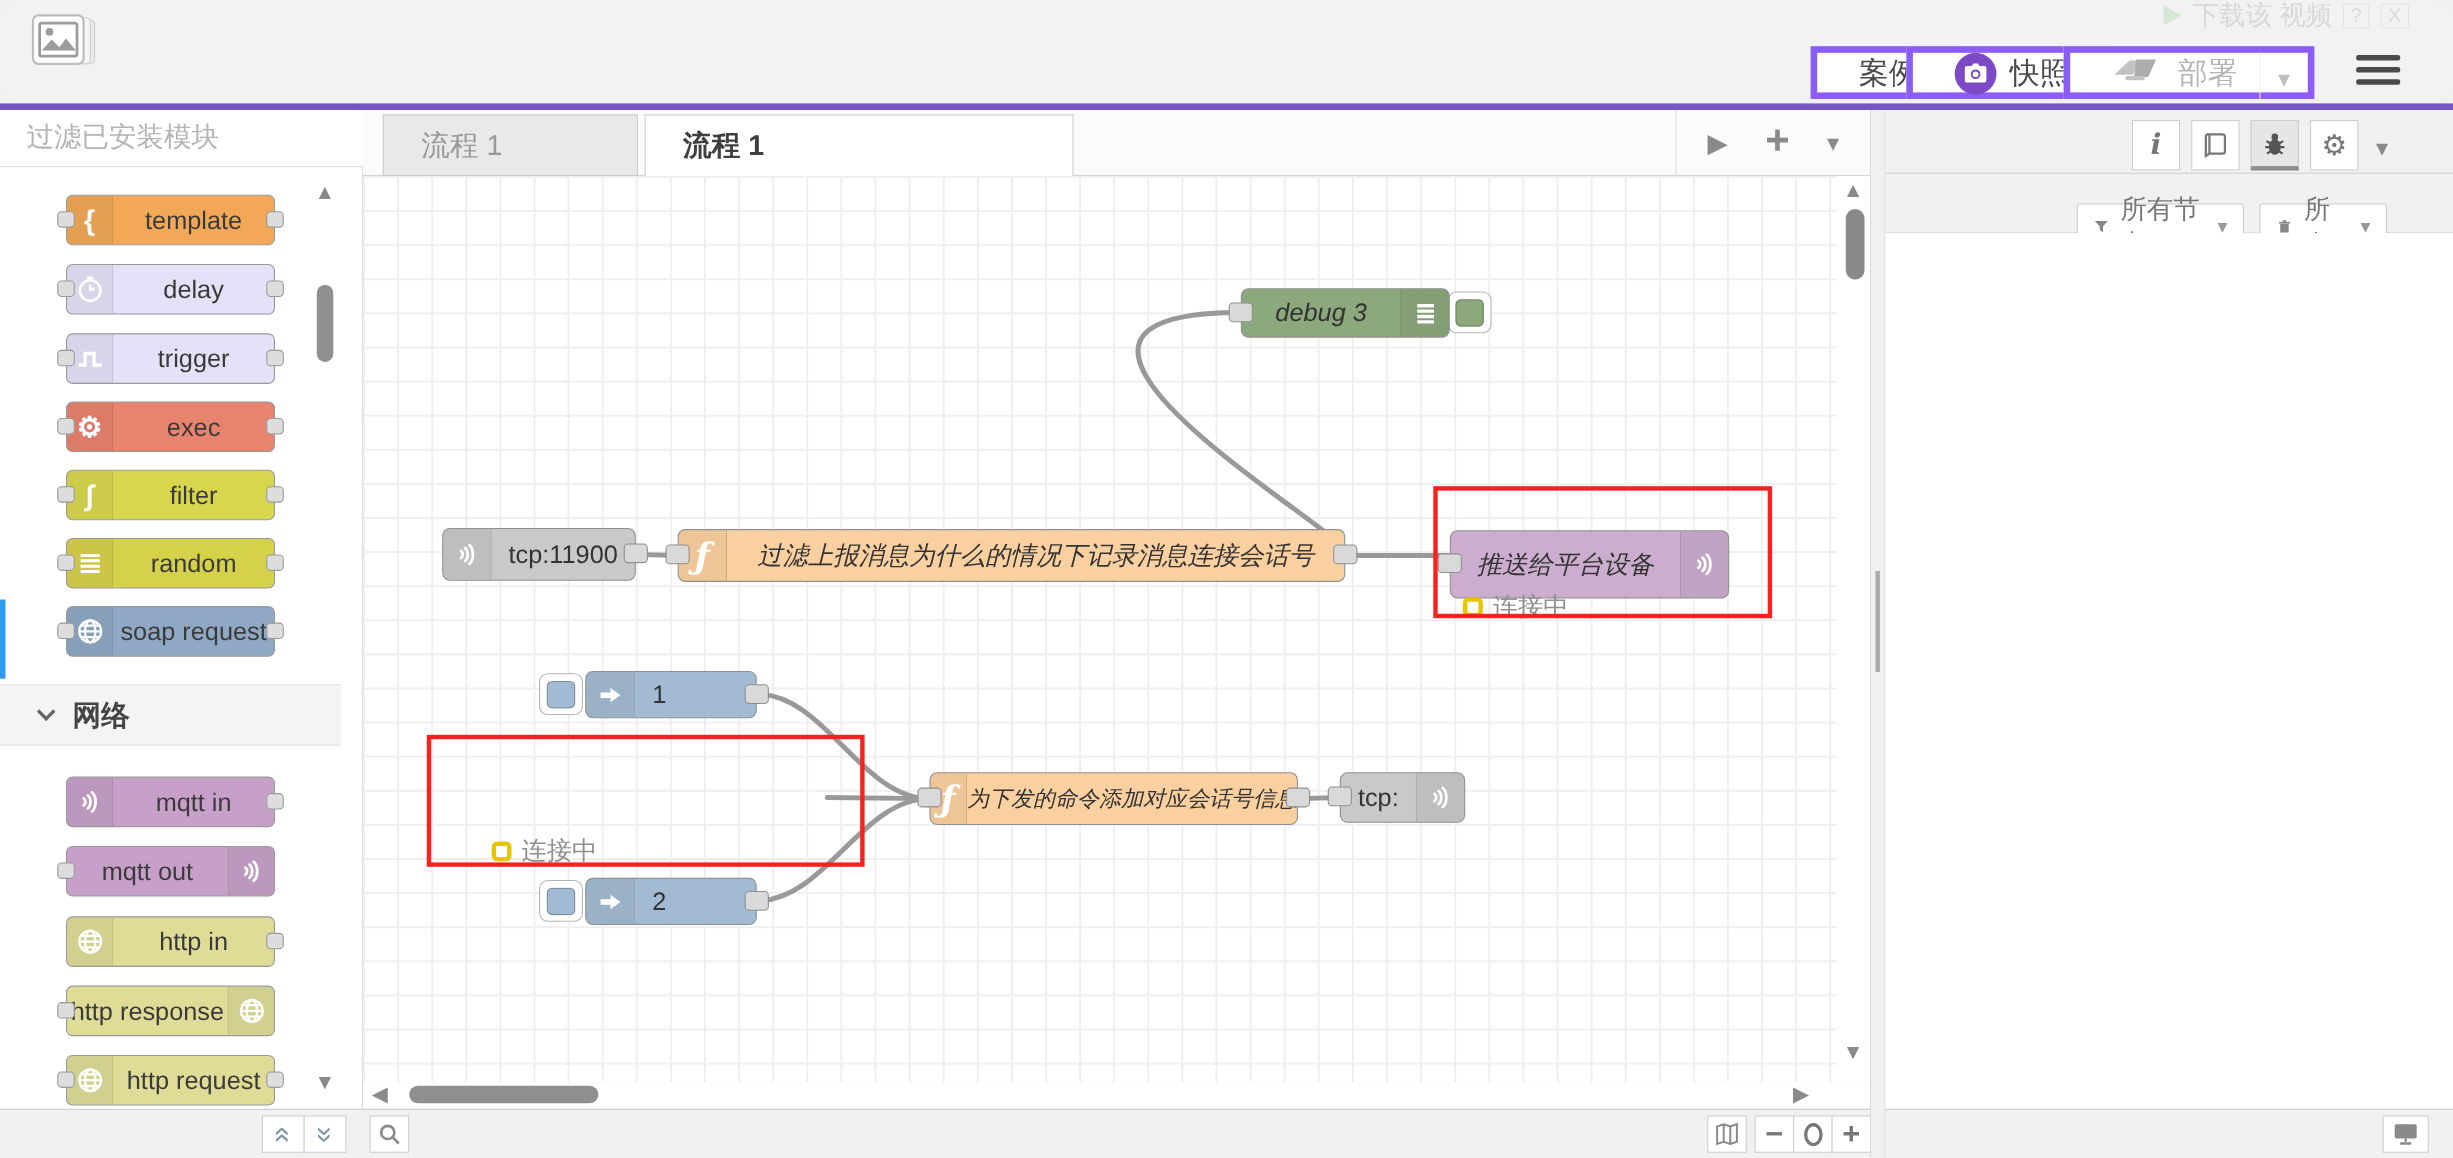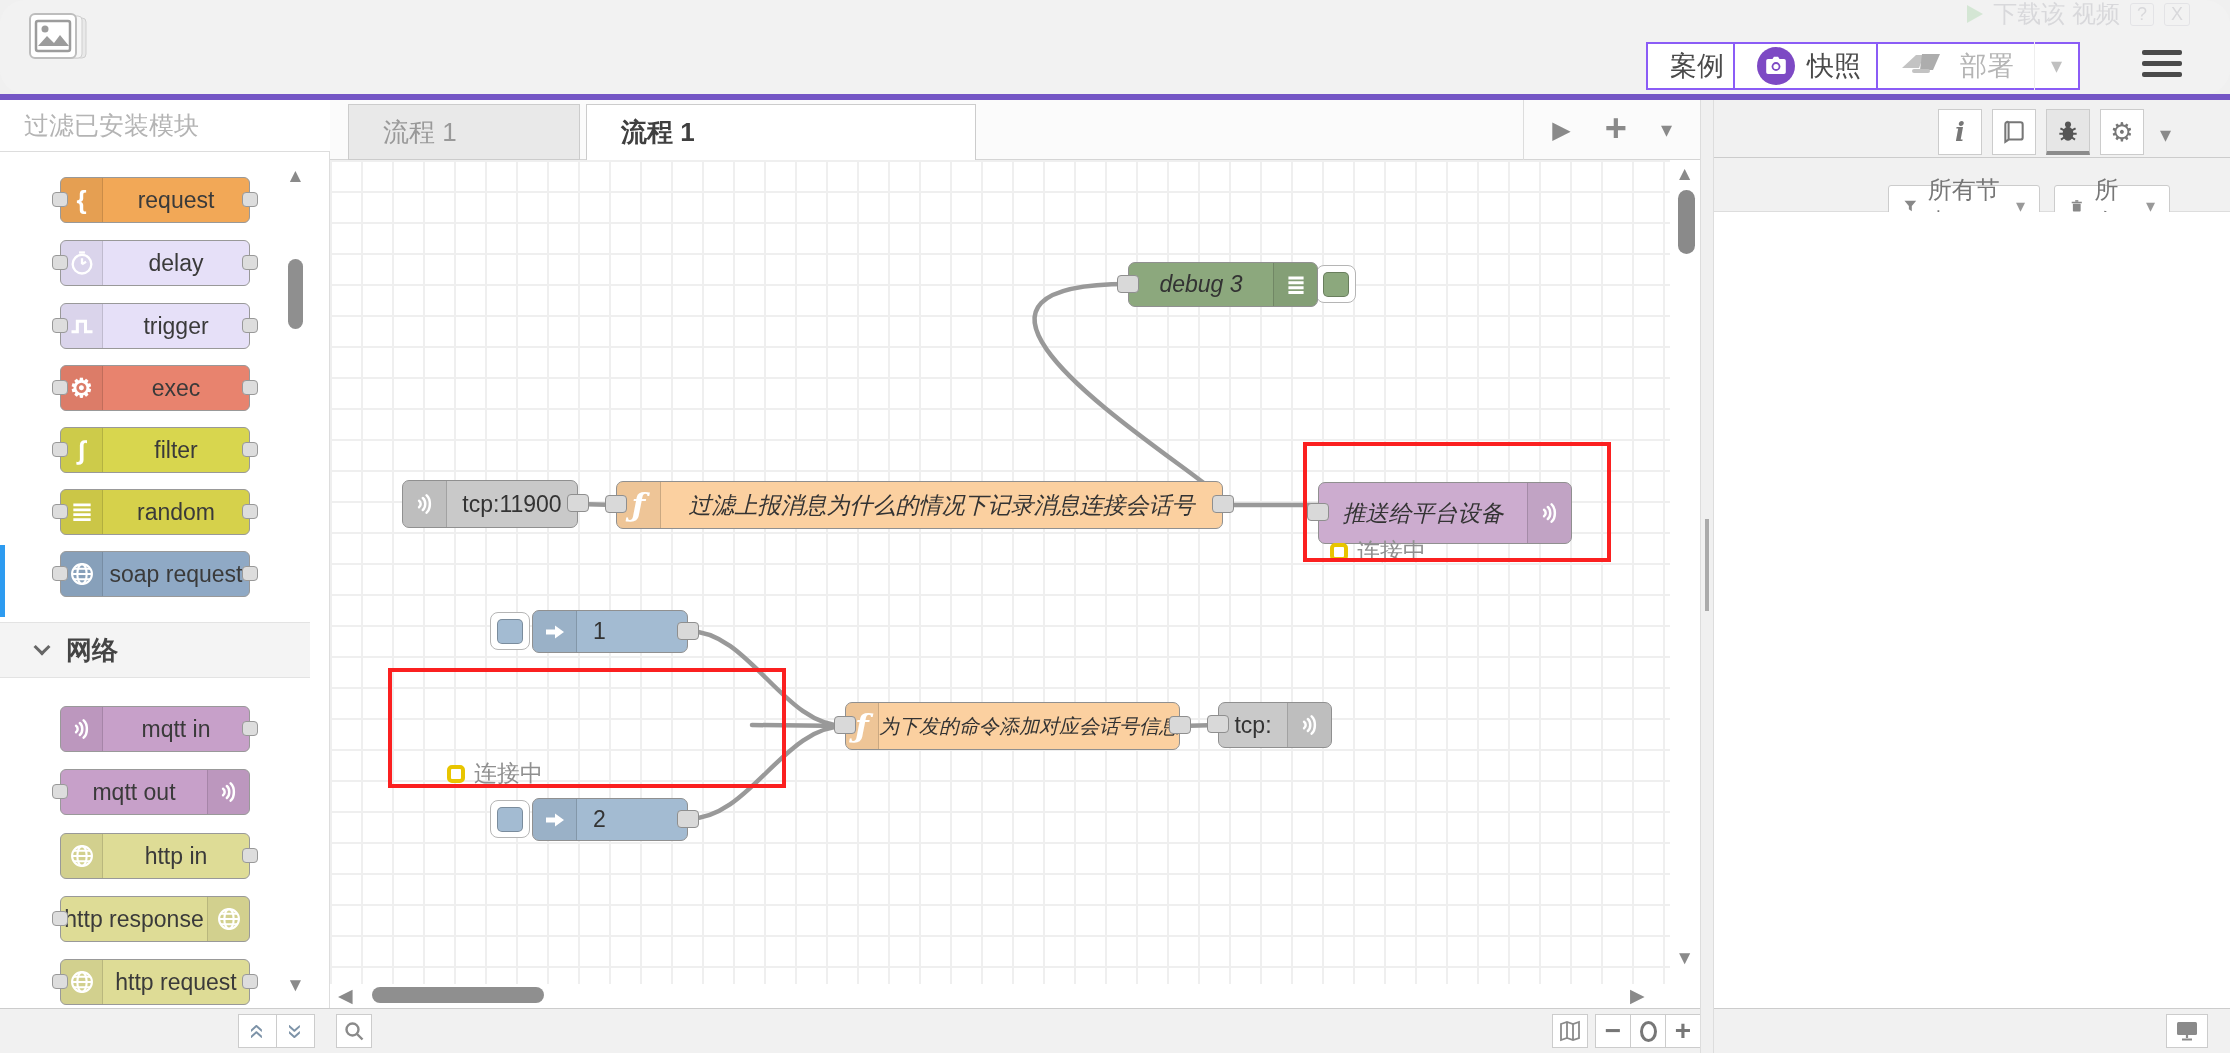--- a/index.html
+++ b/index.html
@@ -4,22 +4,22 @@
 <style>
   * { margin:0; padding:0; box-sizing:border-box; }
   html,body { width:2230px; height:1053px; overflow:hidden; background:#f0f0f0;
               font-family:"Liberation Sans", sans-serif; }
   body { position:relative; }
 
   
   #header { position:absolute; left:0; top:0; width:2230px; height:94px; background:#f2f2f2;border-radius:25px; }
   #accent-bar { position:absolute; left:0; top:94px; width:2230px; height:6px; background:#7456c5; z-index:40; }
   #logo { position:absolute; left:28px; top:12px; }
-  .hbtn { position:absolute; top:42px; height:48px; background:#fff; border:2px solid #8b5cf6;
-          display:flex; align-items:center; gap:12px; padding:0 22px; font-size:27px; color:#4a4a4a; }
+  .hbtn { position:absolute; top:42px; height:48px; background:#fff; border:6px solid #8b5cf6;
+          display:flex; align-items:flex-start; gap:12px; padding:0 38px; font-size:27px; color:#4a4a4a; }
   #btn-snapshot .cam-circle { width:38px; height:38px; border-radius:50%; background:#7d49c4;
           display:flex; align-items:center; justify-content:center; }
   #btn-deploy { color:#b5b5b5; padding-right:0; }
   #deploy-caret { height:48px; display:flex; align-items:center; padding:0 16px; margin-left:8px;
                   border-left:1px solid #eee; color:#c0c0c0; font-size:22px; }
   #menu-btn { position:absolute; right:48px; top:50px; width:40px; height:32px; cursor:pointer; }
   #menu-btn div { height:5px; background:#4a4a4a; border-radius:2px; margin-bottom:6px; }
   #top-overlay { position:absolute; right:40px; top:0; height:28px; display:flex; align-items:center;
                  gap:10px; opacity:.16; font-size:24px; color:#556; }
   #top-overlay .ovl-box { border:1px solid #99a; padding:0 6px; font-size:18px; border-radius:3px; }
@@ -196,21 +196,21 @@
       <circle cx="10.5" cy="10.5" r="6"></circle>
         <path d="M15 15 l5.5 5.5"></path>
     </svg>
     <input type="text" placeholder="过滤已安装模块" style="">
   </div>
 
   <div class="pnode" style="top:77px;background:#f2a857">
     <span class="picon">
         <span>{</span>
       </span>
-    <span class="plabel">request</span>
+    <span class="plabel">template</span>
     <span class="pport l"></span>
     <span class="pport r"></span>
   </div>
   <div class="pnode" style="top:140px;background:#e6e0f8">
     <span class="picon">
       <svg width="28" height="28" viewBox="0 0 24 24" fill="none" stroke="#fff" stroke-width="2">
         <circle cx="12" cy="13" r="8"></circle>
           <path d="M12 13 V8 M12 13 l3.5-2"></path>
           <path d="M9.5 3 h5"></path>
       </svg>

